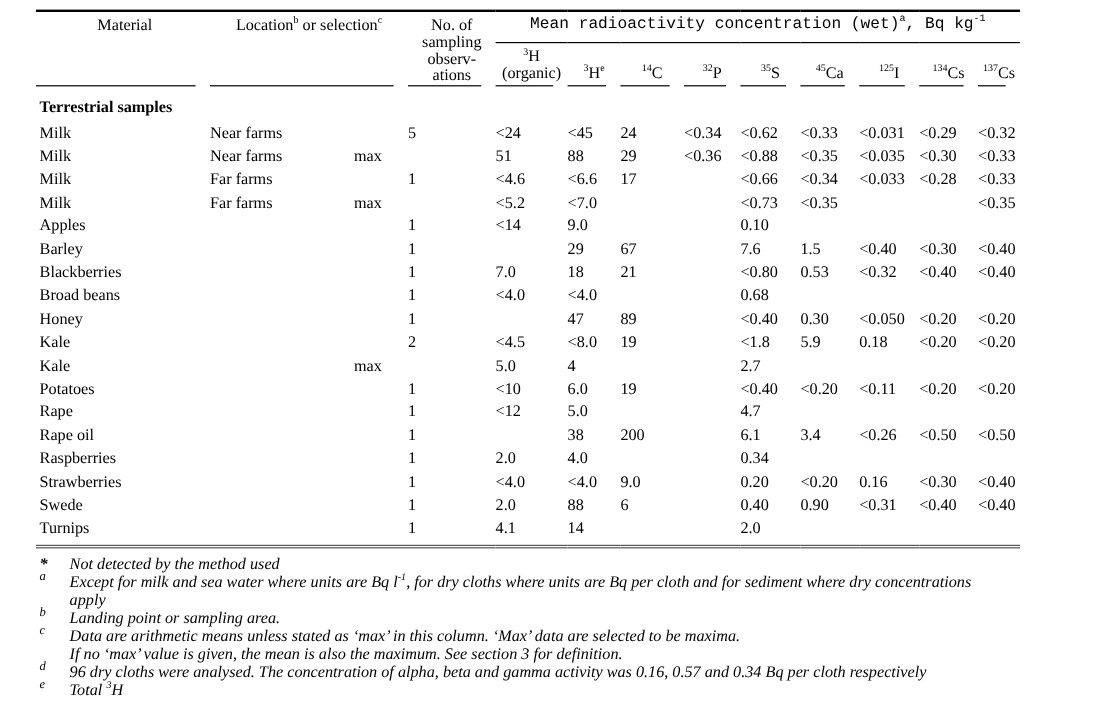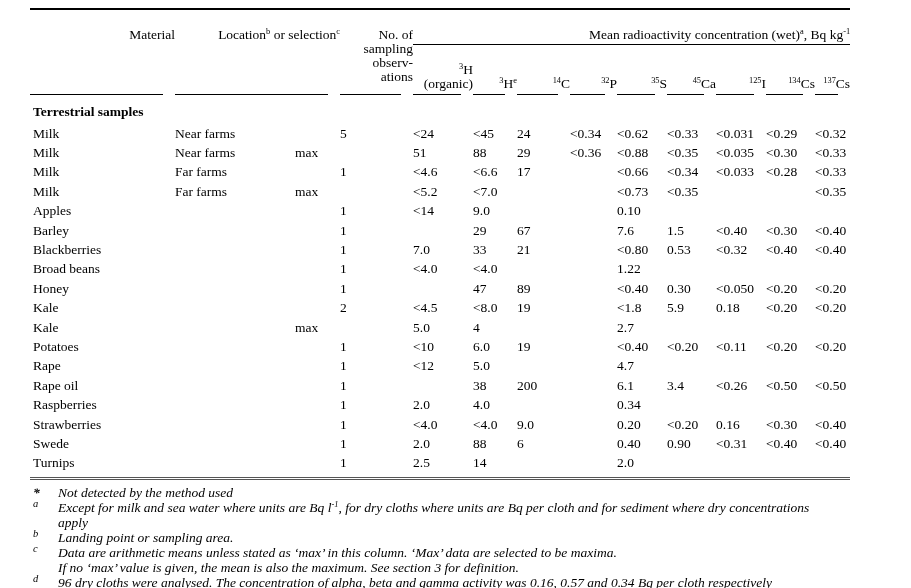--- a/index.html
+++ b/index.html
@@ -19,42 +19,43 @@
   }
   table.data-table {
     border-collapse: collapse;
     table-layout: fixed;
     width: 820px;
     border-top: 2px solid #000;
     font-size: 13.5px;
   }
   thead th {
     font-weight: normal;
-    text-align: right;
+    text-align: center;
     position: relative;
     vertical-align: top;
-    padding: 18px 0 0 0;
+    padding: 4px 0 0 0;
     line-height: 14px;
     white-space: nowrap;
   }
   thead th.first { padding-left: 3px; }
   thead th.iso {
     vertical-align: bottom;
     padding-bottom: 4px;
   }
   .rule {
     position: absolute;
     left: 0;
     right: 12px;
     bottom: 0;
     border-bottom: 1.3px solid #000;
   }
   th.group {
     border-bottom: 1.3px solid #000;
     padding-bottom: 2px;
+    font-family: Liberation Mono, monospace;
   }
   tbody td {
     height: 19.4px;
     padding: 0;
     vertical-align: middle;
     white-space: nowrap;
     font-size: 13.5px;
   }
   tbody td.first { padding-left: 3px; }
   tbody tr.section td {
@@ -239,39 +240,39 @@
           <td>&lt;0.40</td>
           <td>&lt;0.30</td>
           <td>&lt;0.40</td>
         </tr>
         <tr>
           <td class="first">Blackberries</td>
           <td></td>
           <td></td>
           <td>1</td>
           <td>7.0</td>
-          <td>33</td>
+          <td>18</td>
           <td>21</td>
           <td></td>
           <td>&lt;0.80</td>
           <td>0.53</td>
           <td>&lt;0.32</td>
           <td>&lt;0.40</td>
           <td>&lt;0.40</td>
         </tr>
         <tr>
           <td class="first">Broad beans</td>
           <td></td>
           <td></td>
           <td>1</td>
           <td>&lt;4.0</td>
           <td>&lt;4.0</td>
           <td></td>
           <td></td>
-          <td>1.22</td>
+          <td>0.68</td>
           <td></td>
           <td></td>
           <td></td>
           <td></td>
         </tr>
         <tr>
           <td class="first">Honey</td>
           <td></td>
           <td></td>
           <td>1</td>
@@ -403,21 +404,21 @@
           <td>0.90</td>
           <td>&lt;0.31</td>
           <td>&lt;0.40</td>
           <td>&lt;0.40</td>
         </tr>
         <tr class="last">
           <td class="first">Turnips</td>
           <td></td>
           <td></td>
           <td>1</td>
-          <td>2.5</td>
+          <td>4.1</td>
           <td>14</td>
           <td></td>
           <td></td>
           <td>2.0</td>
           <td></td>
           <td></td>
           <td></td>
           <td></td>
         </tr>
       </tbody>

